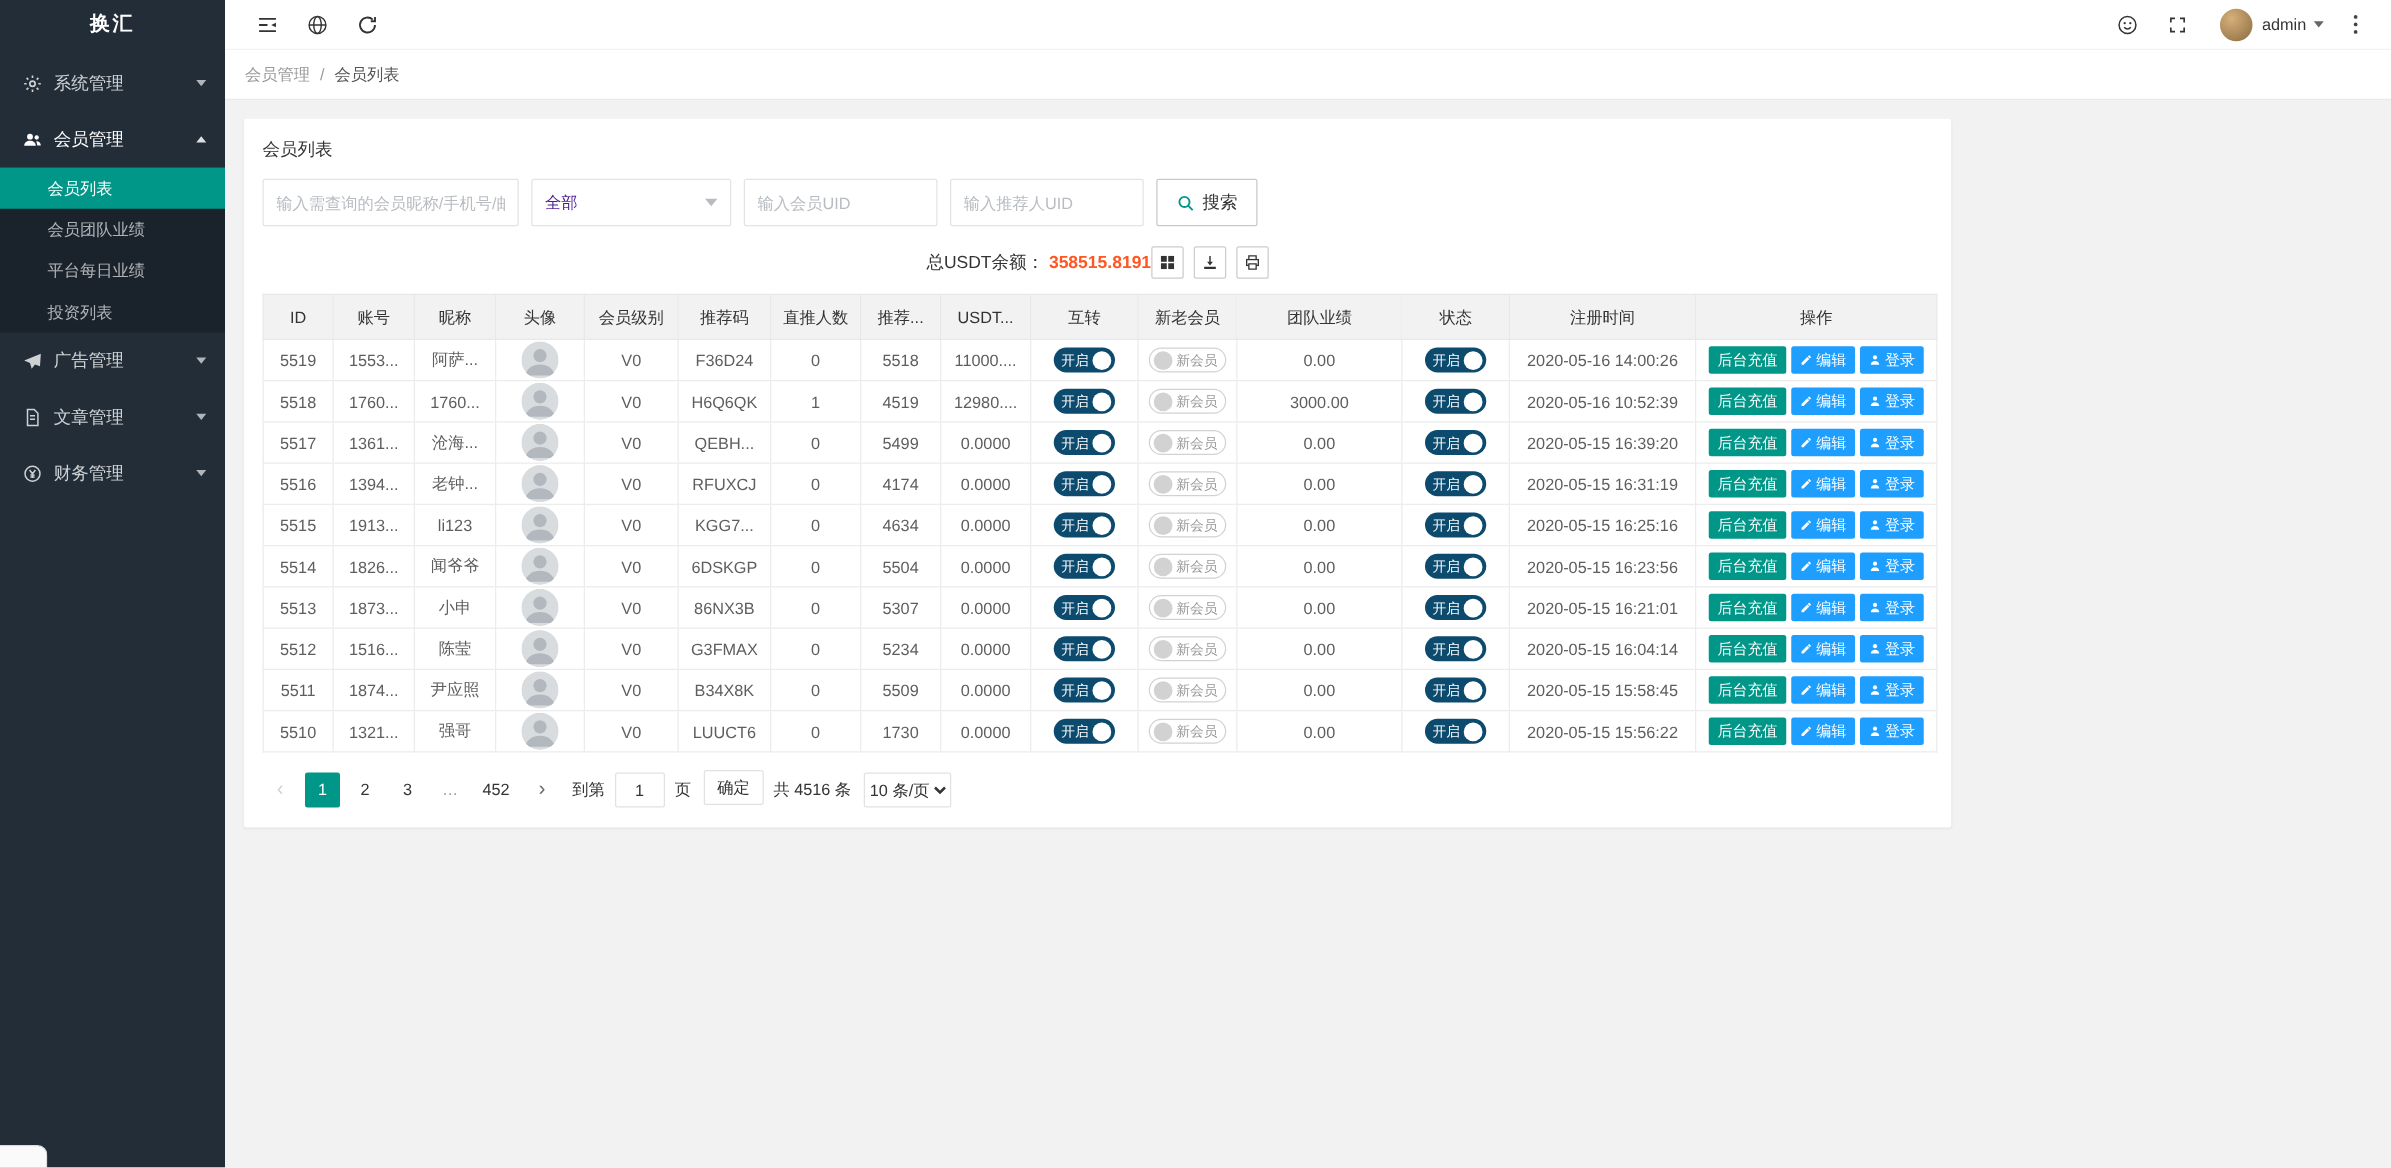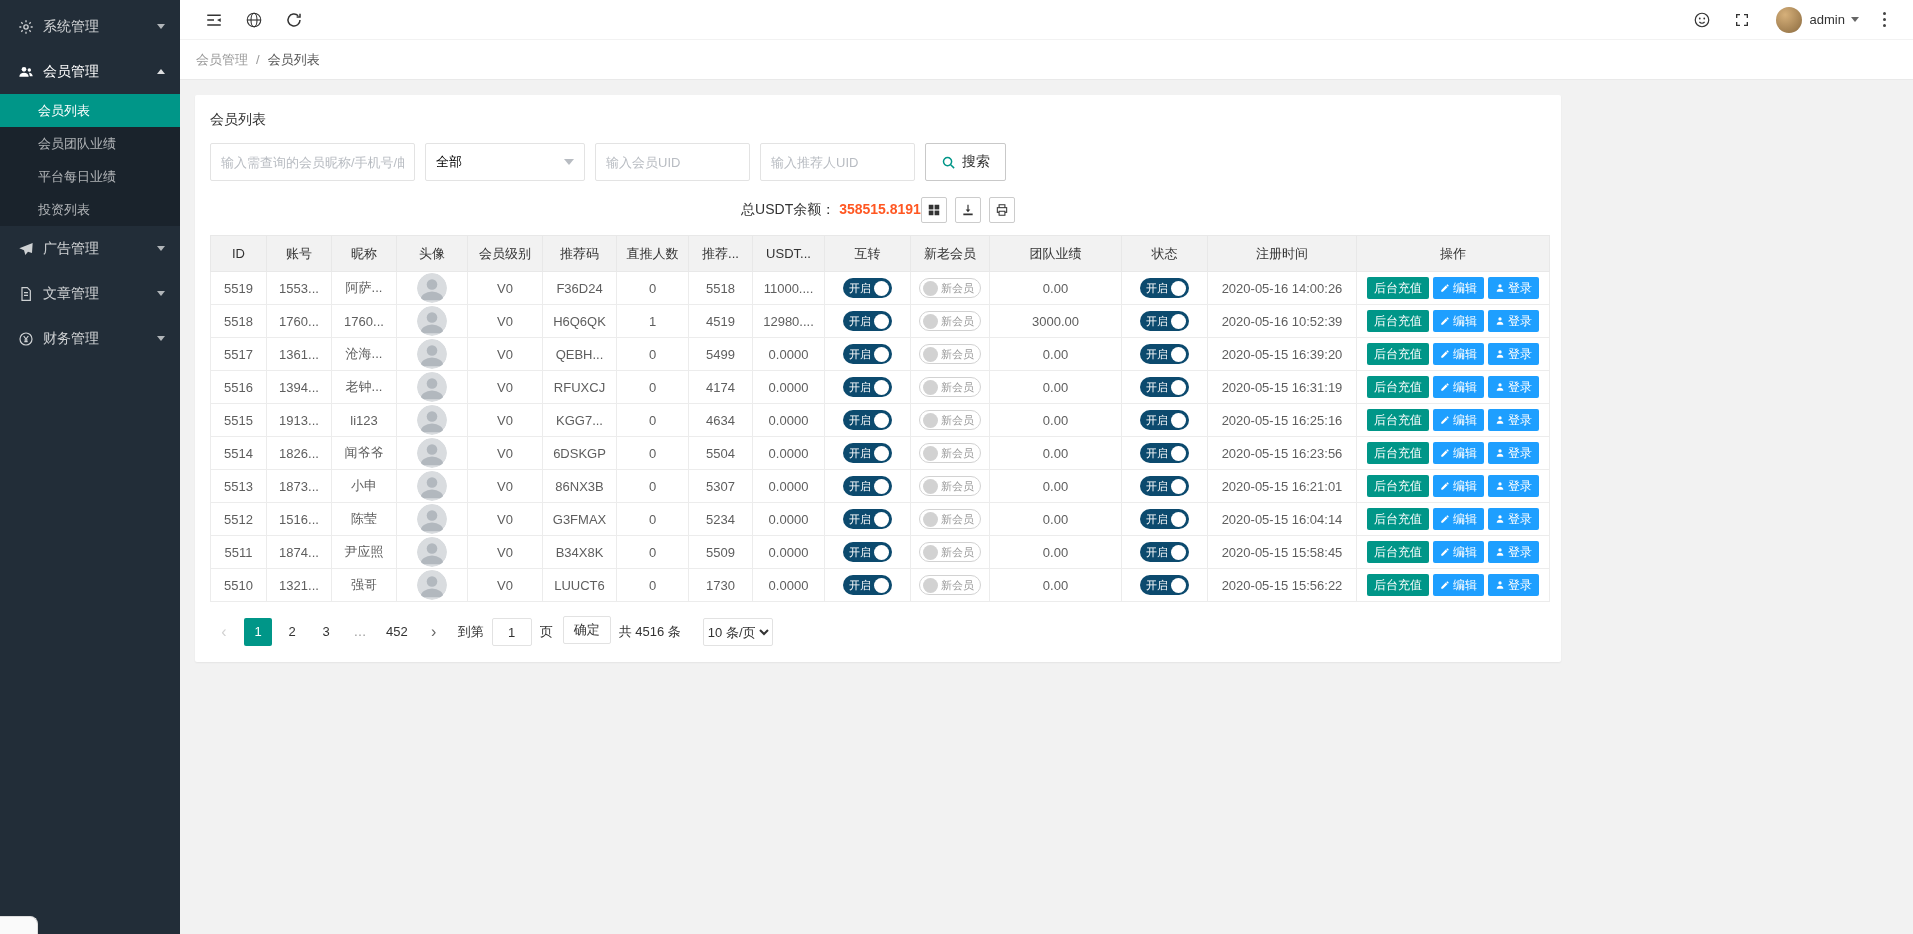--- a/index.html
+++ b/index.html
@@ -47,21 +47,21 @@
   .content { flex:1; padding:15px 15px 0 15px; overflow:hidden; }
   .card { width:1366px; background:#fff; border-radius:2px; box-shadow:0 1px 2px rgba(0,0,0,.06); padding:12px 15px 14px 15px; }
   .card-title { font-size:14px; color:#333; padding:4px 0 14px 0; }
 
   
   .filters { display:flex; align-items:center; gap:10px; }
   .f-input { height:38px; border:1px solid #e3e3e3; border-radius:2px; padding:0 10px; font-size:13px; color:#666; outline:none; font-family:inherit; }
   .f-input::placeholder { color:#b8bcc2; }
   .f-input.keyword { width:205px; }
   .f-input.uid { width:155px; }
-  .f-select { width:160px; height:38px; border:1px solid #e3e3e3; border-radius:2px; padding:0 10px; font-size:13px; color:#000000; display:flex; align-items:center; justify-content:space-between; cursor:pointer; background:#fff; }
+  .f-select { width:160px; height:38px; border:1px solid #e3e3e3; border-radius:2px; padding:0 10px; font-size:13px; color:#4c1d95; display:flex; align-items:center; justify-content:space-between; cursor:pointer; background:#fff; }
   .f-select .caret.down { border-top-color:#b8bcc2; border-left-width:5px; border-right-width:5px; border-top-width:6px; }
   .search-btn { height:38px; padding:0 15px; background:#fff; border:1px solid #c9c9c9; border-radius:2px; display:flex; align-items:center; gap:6px; font-size:14px; color:#333; cursor:pointer; font-family:inherit; }
 
   
   .summary-row { margin-top:16px; display:flex; align-items:center; justify-content:center; }
   .summary-left { font-size:14px; color:#333; }
   .summary-value { color:#FF5722; font-weight:bold; }
   .tool-btns { display:flex; gap:8px; }
   .tool-btn { width:26px; height:26px; border:1px solid #ccc; border-radius:2px; background:#fff; display:flex; align-items:center; justify-content:center; cursor:pointer; color:#333; }
 
@@ -87,31 +87,32 @@
   
   .pagination { display:flex; align-items:center; margin-top:14px; font-size:13px; color:#333; }
   .page-item { min-width:28px; height:28px; line-height:28px; text-align:center; padding:0 6px; margin-right:6px; cursor:pointer; border-radius:2px; background:#fff; color:#333; font-size:13px; }
   .page-item.prev { color:#d2d2d2; cursor:default; font-size:16px; }
   .page-item.next { color:#666; font-size:16px; }
   .page-item.active { background:#009688; color:#fff; cursor:default; }
   .page-item.ellipsis { cursor:default; color:#999; }
   .goto-label { margin:0 4px; color:#333; }
   .goto-input { width:40px; height:28px; border:1px solid #e2e2e2; border-radius:2px; text-align:center; font-size:13px; color:#333; outline:none; margin:0 4px; font-family:inherit; }
   .confirm-btn { height:28px; padding:0 10px; border:1px solid #e2e2e2; background:#fff; border-radius:2px; font-size:13px; color:#333; cursor:pointer; margin:0 8px 4px 6px; font-family:inherit; }
-  .total-label { margin-right:22px; }
+  .total-label { margin-right:10px; }
   .per-page { height:28px; border:1px solid #e2e2e2; border-radius:2px; font-size:13px; color:#333; background:#fff; outline:none; font-family:inherit; }
 
   .corner-widget { position:fixed; left:0; bottom:0; width:38px; height:18px; background:#fafafa; border:1px solid #ddd; border-left:none; border-bottom:none; border-radius:0 8px 0 0; cursor:pointer; }
 </style>
 </head>
 <body>
 
 <div class="app">
 
   <aside class="sidebar">
+    <div class="logo">换汇</div>
     <nav class="menu">
 
       <div class="menu-item">
         <span class="mi-icon">
           <svg viewBox="0 0 24 24" fill="none" stroke="currentColor" stroke-width="2">
               <circle cx="12" cy="12" r="3.2"></circle>
               <path d="M12 2v3M12 19v3M2 12h3M19 12h3M4.9 4.9l2.1 2.1M17 17l2.1 2.1M19.1 4.9L17 7M7 17l-2.1 2.1"></path>
             </svg>
         </span>
         <span class="mi-label">系统管理</span>

